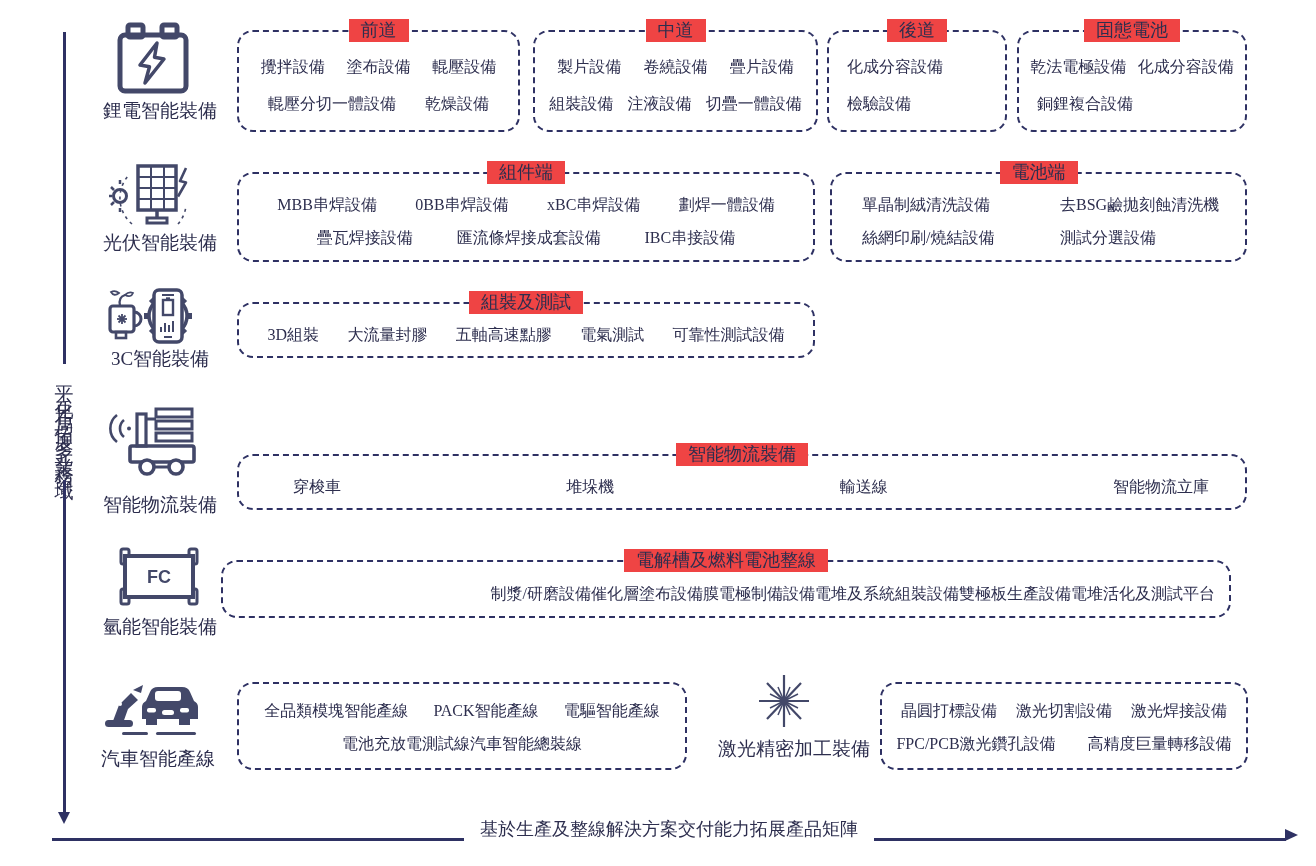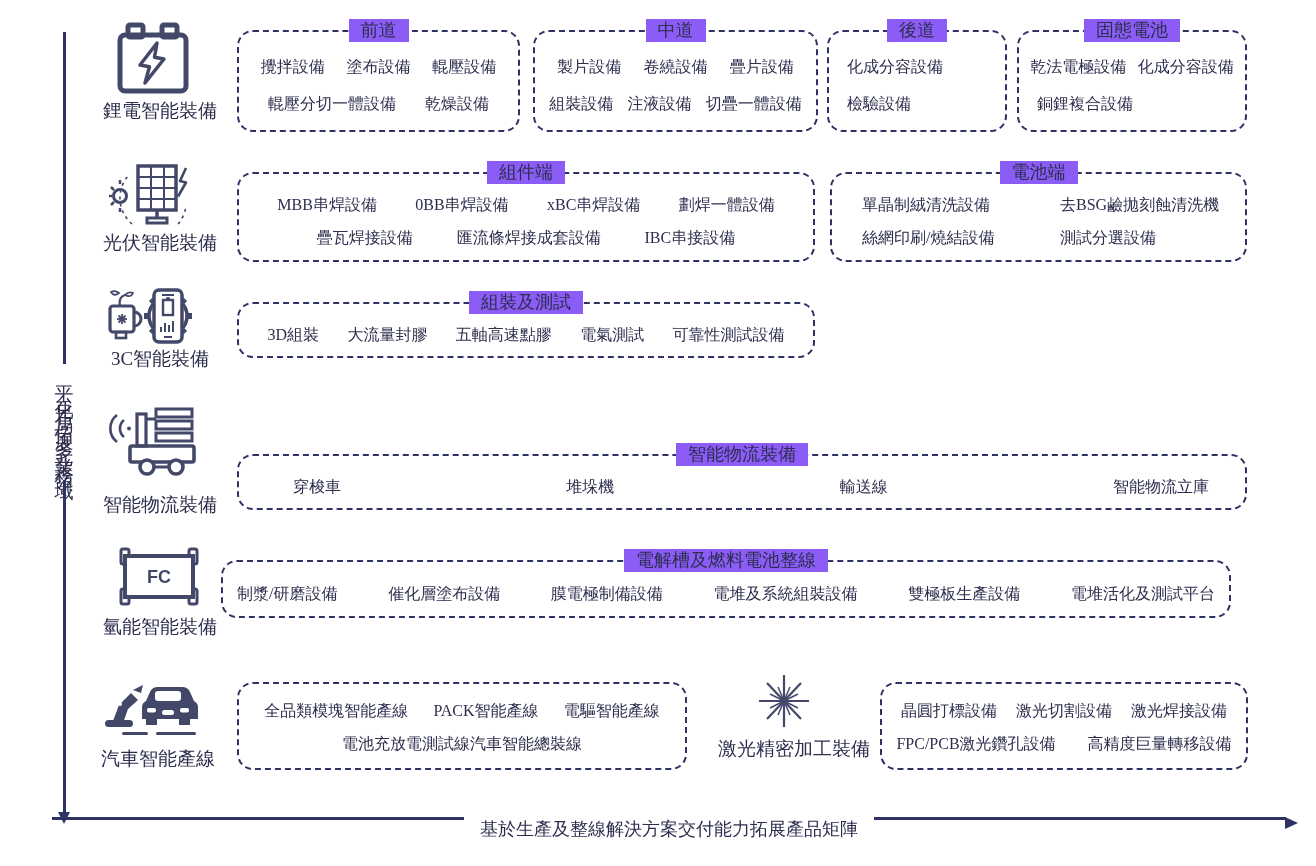--- a/index.html
+++ b/index.html
@@ -7,35 +7,35 @@
     position:relative;width:1316px;height:866px;background:#fff;overflow:hidden;
     font-family:"Liberation Serif","DejaVu Serif",serif;color:#2d2e4e;
   }
   
   .box{
     position:absolute;border:2px dashed #2e3163;border-radius:16px;background:#fff;
     box-sizing:border-box;
   }
   .box-title{
     position:absolute;top:-13px;left:50%;transform:translateX(-50%);
-    background:#8b5cf6;padding:0 12px;white-space:nowrap;
+    background:#ef4444;padding:0 12px;white-space:nowrap;
     font-size:18px;color:#2d2e4e;line-height:1.3;
   }
   .lines{display:flex;flex-direction:column;justify-content:space-evenly;height:100%;box-sizing:border-box;padding-top:10px;}
   .line{display:flex;align-items:center;font-size:16px;white-space:nowrap;}
   .l-evenly{justify-content:space-evenly;}
   .l-center{justify-content:center;}
   .l-center-sm{justify-content:center;gap:32px;}
   .l-left{justify-content:flex-start;padding-left:18px;}
   .l-between{justify-content:space-between;}
   .l-cols{justify-content:flex-start;padding-left:30px;}
   .l-cols .item:first-child{width:198px;}
   .pad-wide{padding-left:34px;padding-right:34px;}
   .pad-log{padding-left:54px;padding-right:36px;}
-  .pad-h2{padding-left:14px;padding-right:14px;}
+  .pad-h2{padding-left:14px;padding-right:14px;justify-content:flex-end;}
   
   .cat-label{
     position:absolute;width:220px;text-align:center;font-size:19px;color:#2d2e4e;white-space:nowrap;
   }
   .icon{position:absolute;}
   .icon svg{display:block;}
   
   .left-axis{
     position:absolute;left:50px;top:32px;height:792px;width:28px;
     display:flex;flex-direction:column;align-items:center;
@@ -44,21 +44,21 @@
   .vtext{
     writing-mode:vertical-rl;text-orientation:upright;
     font-size:19px;letter-spacing:8px;color:#2d2e4e;margin:6px 0;white-space:nowrap;
   }
   .varrow{
     width:0;height:0;border-left:6px solid transparent;border-right:6px solid transparent;
     border-top:12px solid #2e3163;
   }
   .bottom-axis{
     position:absolute;left:52px;right:18px;top:817px;height:24px;
-    display:flex;align-items:flex-start;
+    display:flex;align-items:flex-end;
   }
   .hline{height:3px;background:#2e3163;flex:1;}
   .haxis-label{font-size:18px;margin:0 16px;white-space:nowrap;color:#2d2e4e;}
   .harrow{
     width:0;height:0;border-top:6px solid transparent;border-bottom:6px solid transparent;
     border-left:13px solid #2e3163;margin-left:-1px;
   }
   .item{display:inline-block;}
 </style>
 </head>

